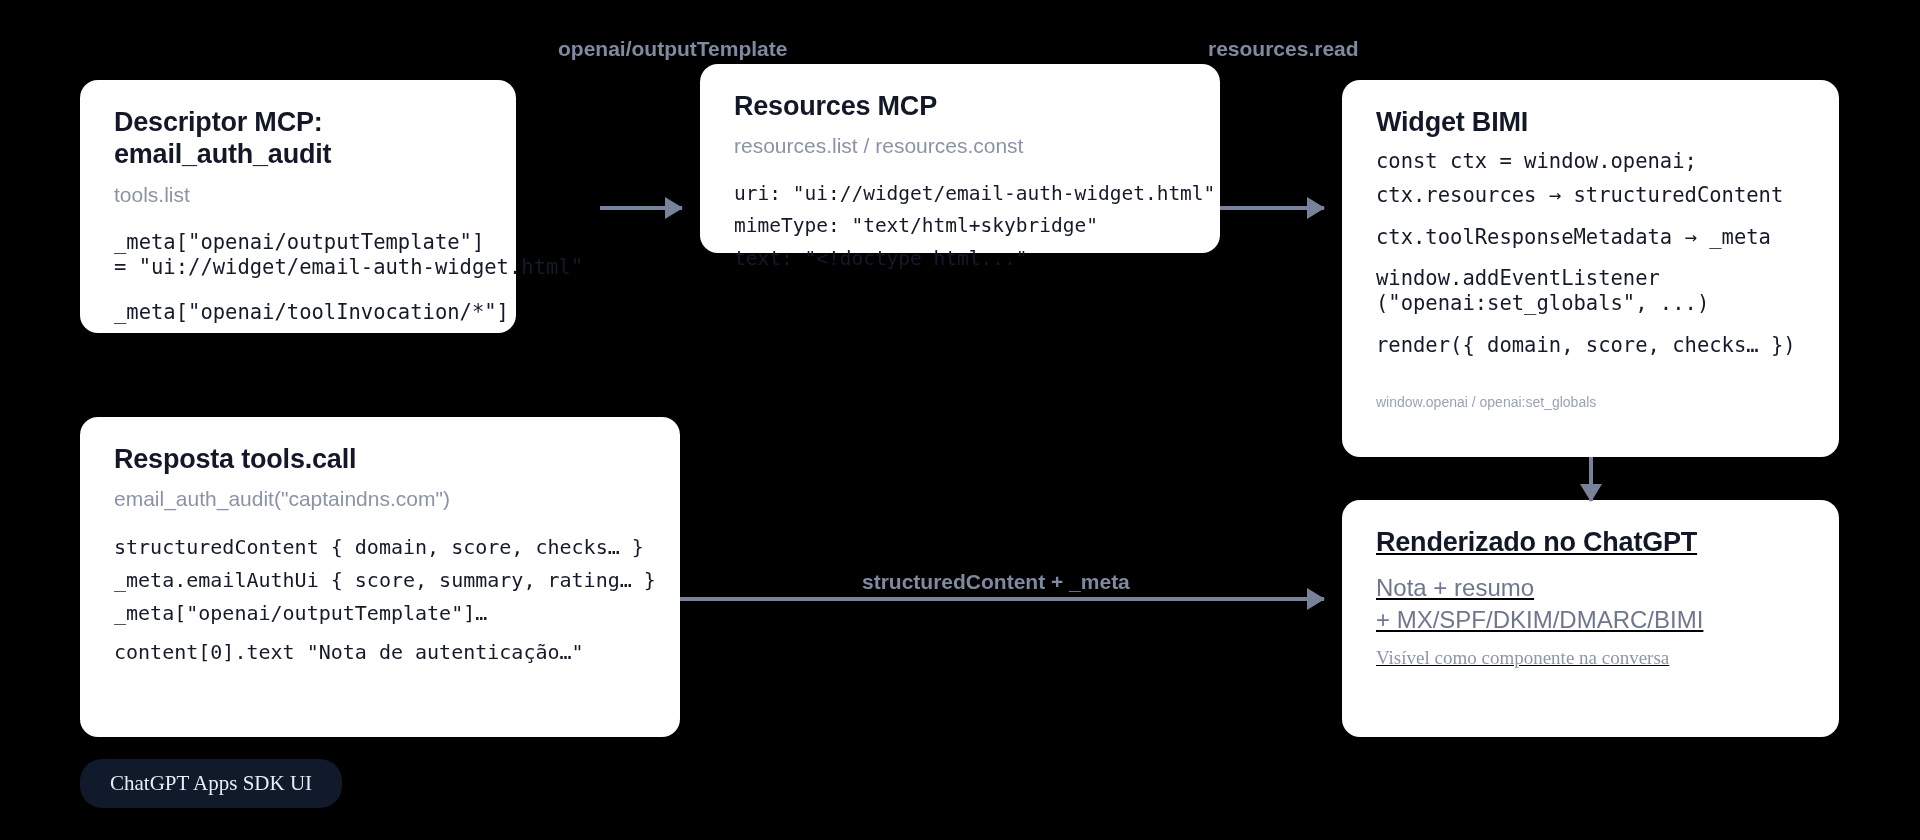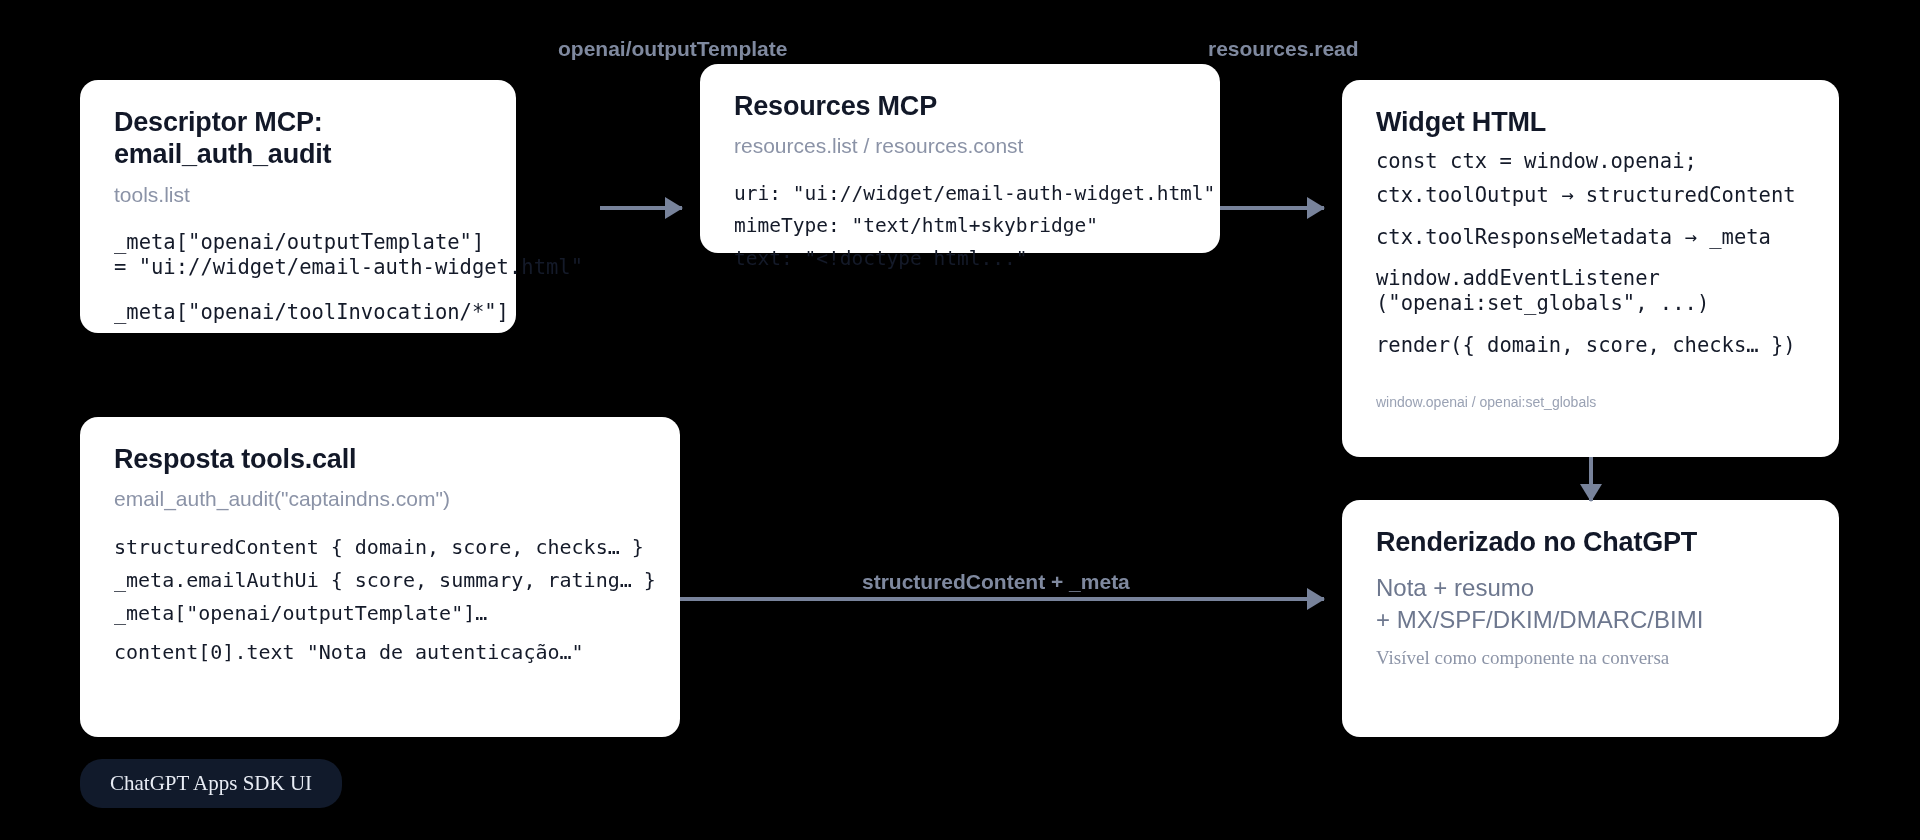--- a/index.html
+++ b/index.html
@@ -118,41 +118,41 @@
 
   <div class="card" style="left:700px; top:64px; width:520px; height:189px;">
     <div class="card-title">Resources MCP</div>
     <div class="card-sub">resources.list / resources.const</div>
     <div class="code code-tight" style="font-size:19.5px;">uri: "ui://widget/email-auth-widget.html"</div>
     <div class="code code-tight" style="font-size:19.5px; margin-top:9px;">mimeType: "text/html+skybridge"</div>
     <div class="code code-tight" style="font-size:19.5px; margin-top:9px;">text: "&lt;!doctype html..."</div>
   </div>
 
   <div class="card" style="left:1342px; top:80px; width:497px; height:377px;">
-    <div class="card-title">Widget HTML</div>
+    <div class="card-title">Widget BIMI</div>
     <div class="code code-tight">const ctx = window.openai;</div>
-    <div class="code code-tight" style="margin-top:9px;">ctx.toolOutput → structuredContent</div>
+    <div class="code code-tight" style="margin-top:9px;">ctx.resources → structuredContent</div>
     <div class="code code-tight" style="margin-top:17px;">ctx.toolResponseMetadata → _meta</div>
     <div class="code-gap"></div>
     <div class="code code-tight">window.addEventListener</div>
     <div class="code code-tight">("openai:set_globals", ...)</div>
     <div class="code" style="margin-top:13px;">render({ domain, score, checks… })</div>
     <div class="footnote" style="margin-top:30px;">window.openai / openai:set_globals</div>
   </div>
 
   <div class="card" style="left:80px; top:417px; width:600px; height:320px;">
     <div class="card-title">Resposta tools.call</div>
     <div class="card-sub">email_auth_audit("captaindns.com")</div>
     <div class="code code-tight" style="font-size:20px;">structuredContent { domain, score, checks… }</div>
     <div class="code code-tight" style="font-size:20px; margin-top:9px;">_meta.emailAuthUi { score, summary, rating… }</div>
     <div class="code code-tight" style="font-size:20px; margin-top:9px;">_meta["openai/outputTemplate"]…</div>
     <div class="code code-tight" style="font-size:20px; margin-top:14px;">content[0].text "Nota de autenticação…"</div>
   </div>
 
-  <div class="card" style="left:1342px; top:500px; width:497px; height:237px;">
+  <div class="card" style="left:1342px; top:500px; width:497px; height:237px;text-decoration:underline;">
     <div class="card-title" style="margin-bottom:14px;">Renderizado no ChatGPT</div>
     <div class="plain-lines">Nota + resumo</div>
     <div class="plain-lines">+ MX/SPF/DKIM/DMARC/BIMI</div>
     <div class="plain-small">Visível como componente na conversa</div>
   </div>
 
   <div class="arrow-h" style="left:600px; top:206px; width:82px;"></div>
 
   <div class="arrow-h" style="left:1220px; top:206px; width:104px;"></div>
 

